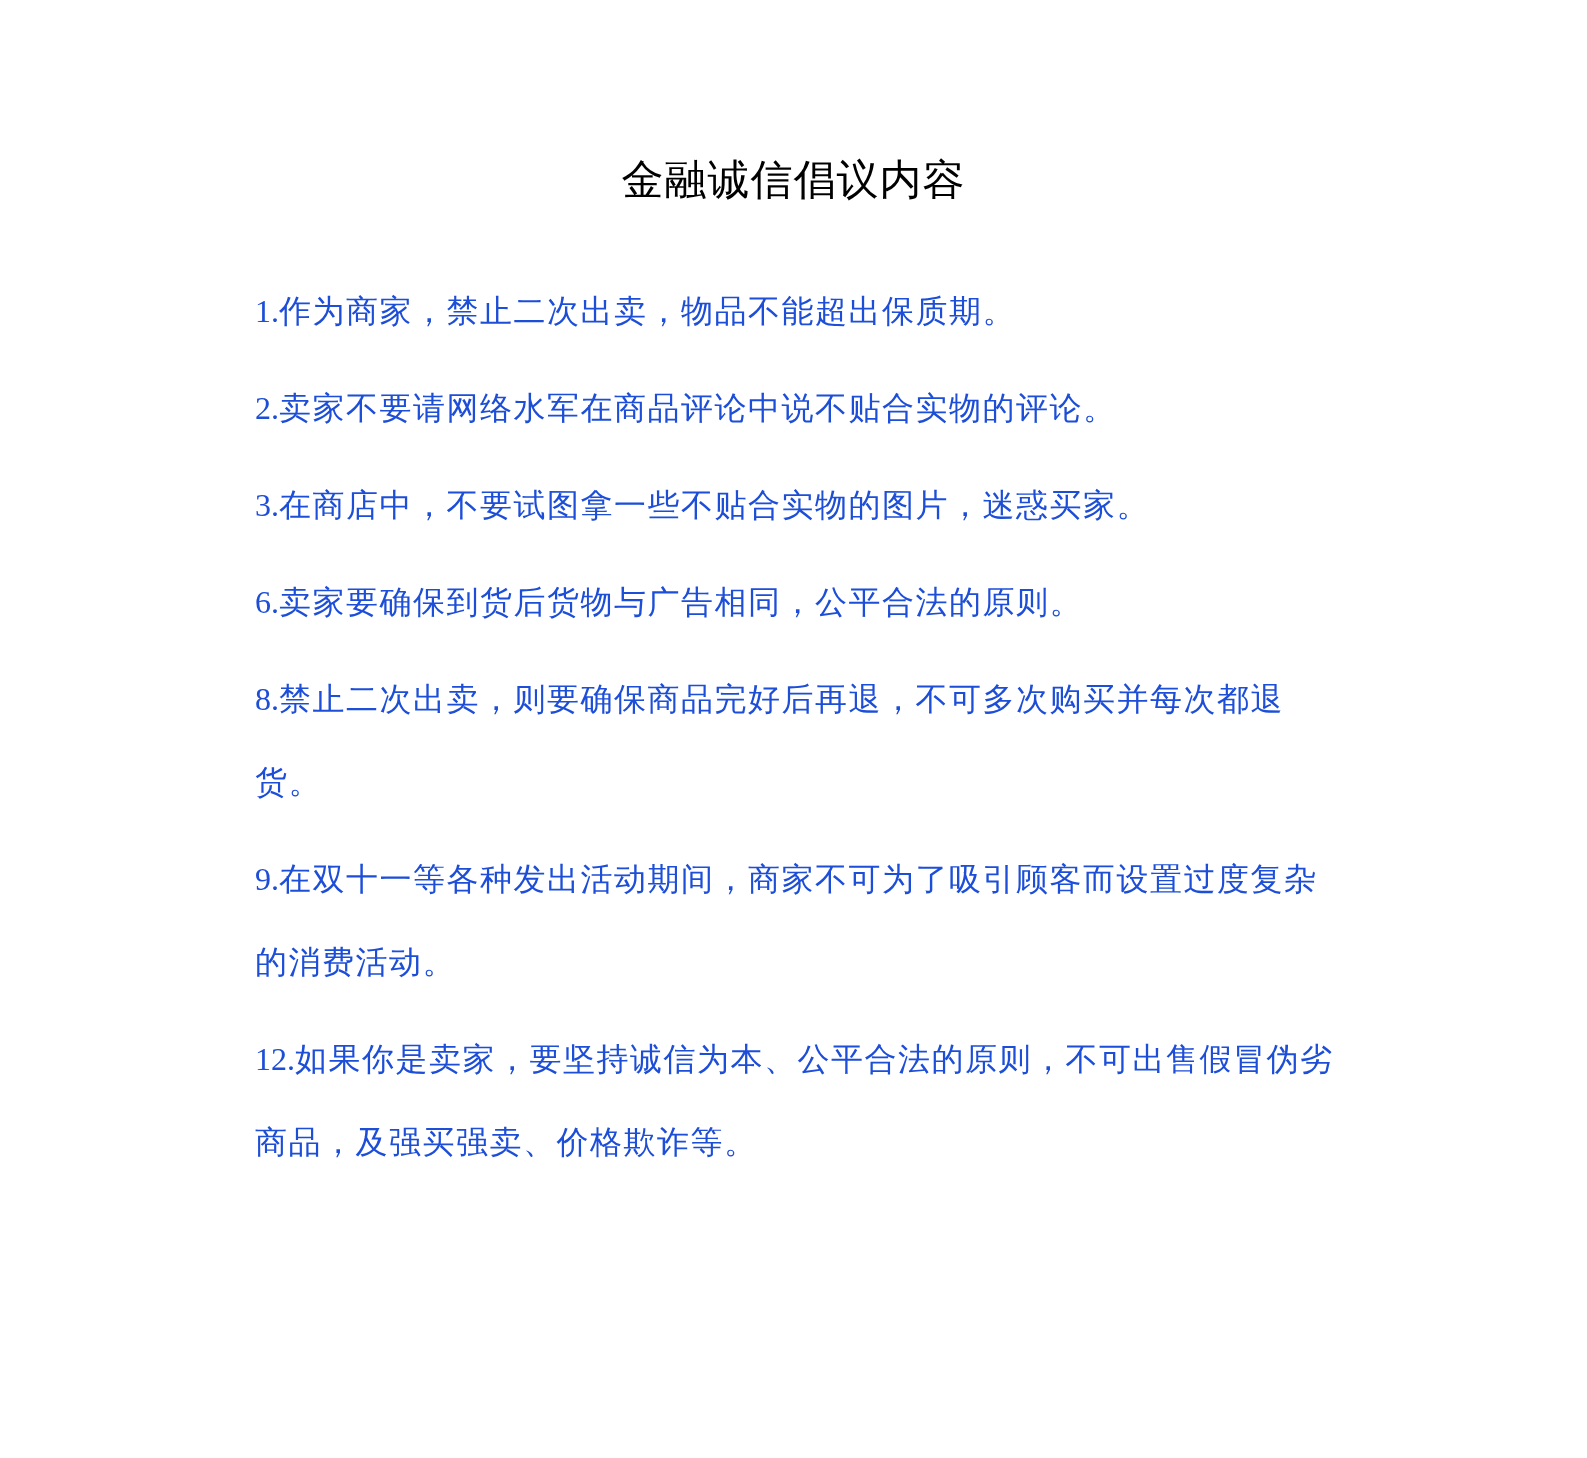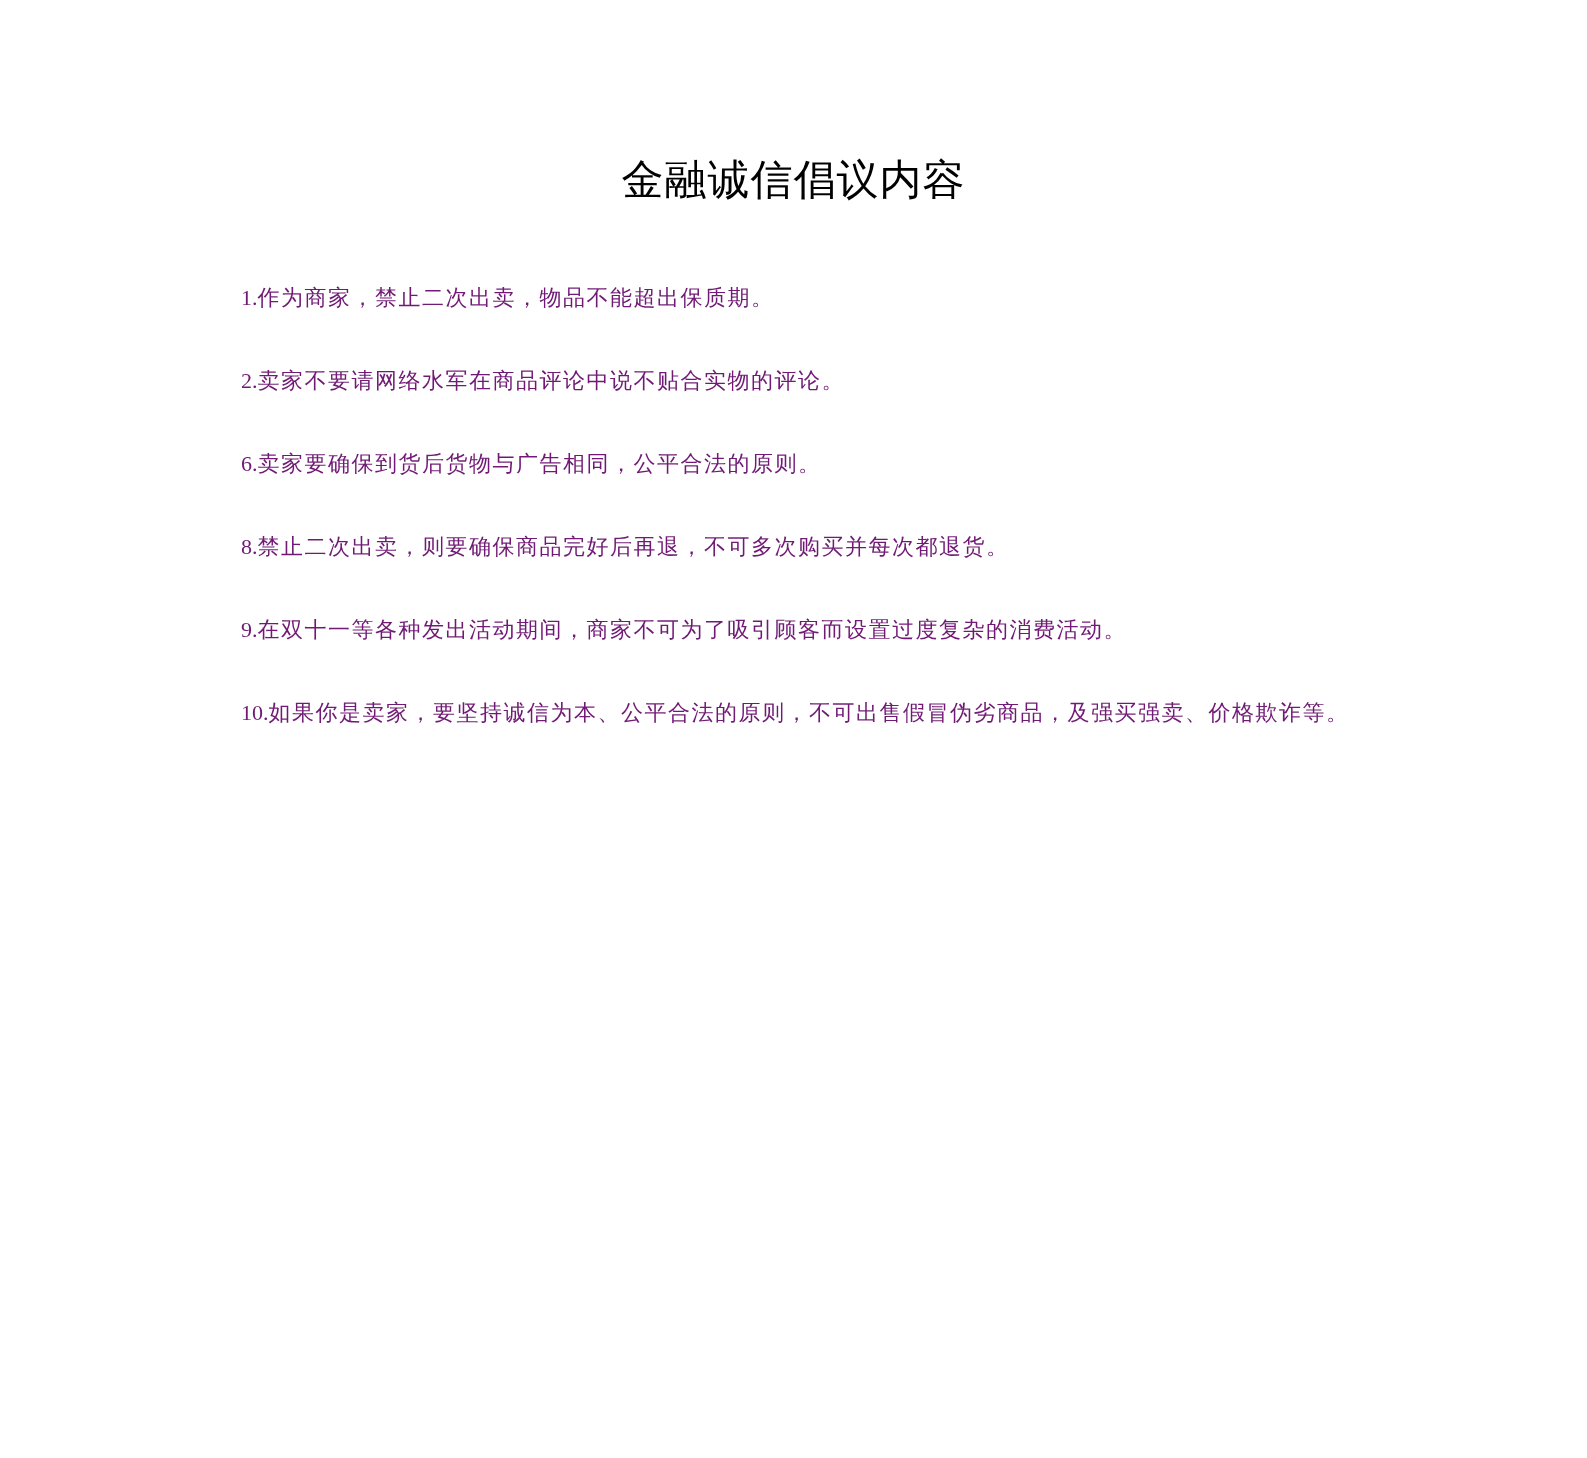--- a/index.html
+++ b/index.html
@@ -39,43 +39,44 @@
     .doc-body {
       position: absolute;
       left: 241px;
       top: 256px;
       width: 1110px;
       margin: 0;
       padding: 0;
       list-style: none;
     }
     .item {
-      font-size: 22px;
+      font-size: 32px;
       line-height: 83px;
       letter-spacing: 1.5px;
-      color: #701a75;
-      margin: 0;
+      color: #1d4ed8;
+      margin: 14px;
       padding: 0;
       white-space: normal;
       word-break: break-all;
     }
     .item .num {
       font-family: "Liberation Serif", "DejaVu Serif", serif;
       letter-spacing: 0;
     }
     .item .text {
     }
   </style>
 </head>
 <body>
 
 <div class="page">
   <h1 class="doc-title">金融诚信倡议内容</h1>
 
   <ol class="doc-body">
     <li class="item"><span class="num">1.</span><span class="text">作为商家，禁止二次出卖，物品不能超出保质期。</span></li>
     <li class="item"><span class="num">2.</span><span class="text">卖家不要请网络水军在商品评论中说不贴合实物的评论。</span></li>
+    <li class="item"><span class="num">3.</span><span class="text">在商店中，不要试图拿一些不贴合实物的图片，迷惑买家。</span></li>
     <li class="item"><span class="num">6.</span><span class="text">卖家要确保到货后货物与广告相同，公平合法的原则。</span></li>
     <li class="item"><span class="num">8.</span><span class="text">禁止二次出卖，则要确保商品完好后再退，不可多次购买并每次都退货。</span></li>
     <li class="item"><span class="num">9.</span><span class="text">在双十一等各种发出活动期间，商家不可为了吸引顾客而设置过度复杂的消费活动。</span></li>
-    <li class="item"><span class="num">10.</span><span class="text">如果你是卖家，要坚持诚信为本、公平合法的原则，不可出售假冒伪劣商品，及强买强卖、价格欺诈等。</span></li>
+    <li class="item"><span class="num">12.</span><span class="text">如果你是卖家，要坚持诚信为本、公平合法的原则，不可出售假冒伪劣商品，及强买强卖、价格欺诈等。</span></li>
   </ol>
 </div>
 
 </body></html>

